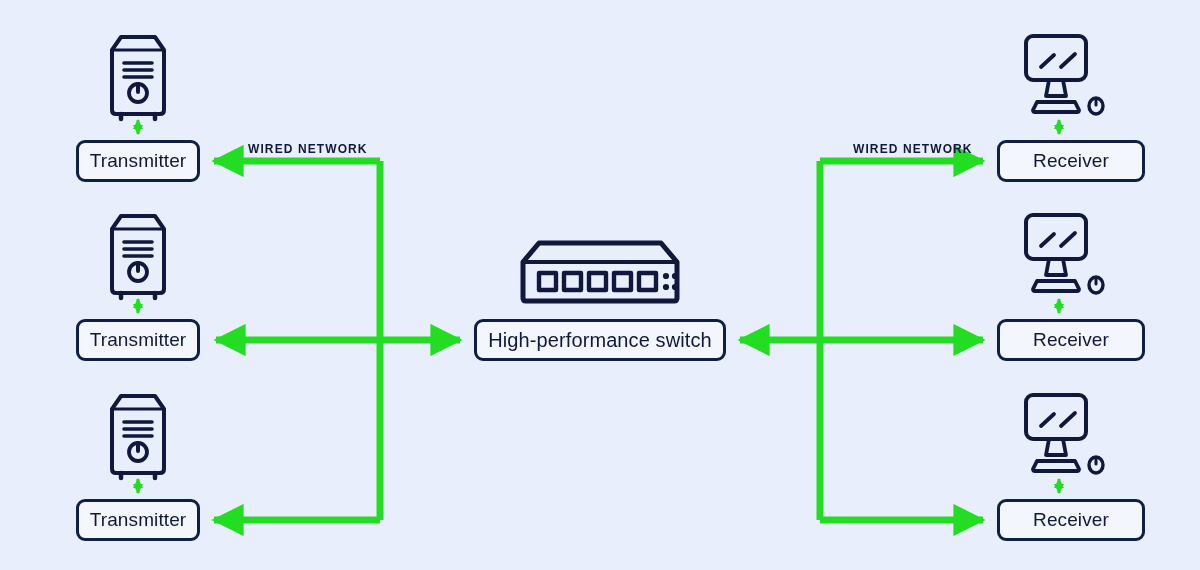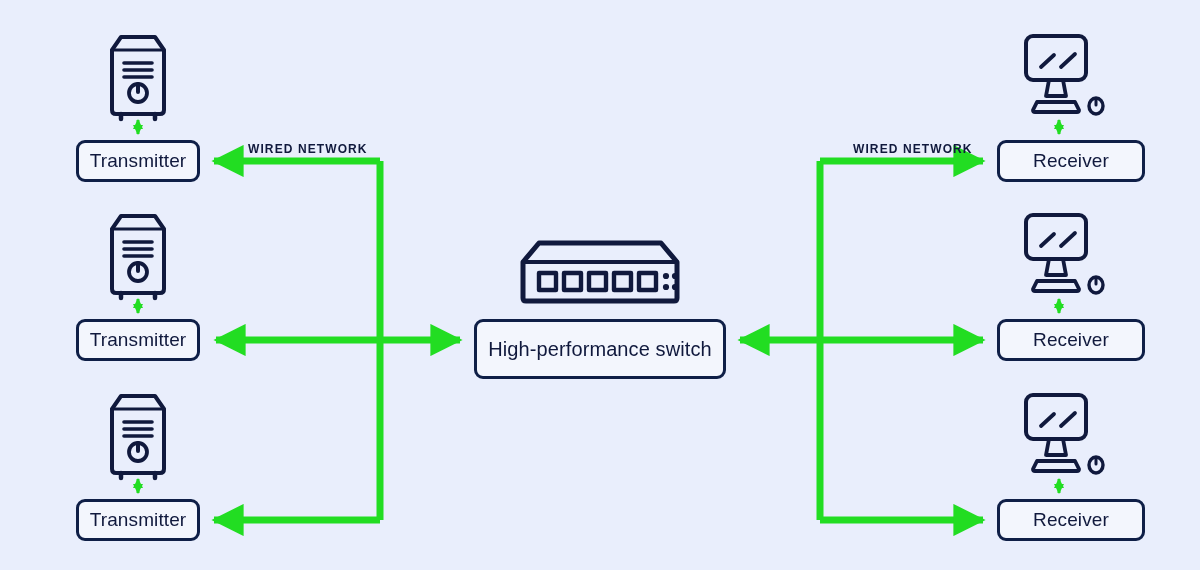--- a/index.html
+++ b/index.html
@@ -38,21 +38,21 @@
     justify-content: center;
     color: #10193d;
     font-family: "Liberation Sans", sans-serif;
     font-size: 19px;
     font-weight: 500;
     letter-spacing: 0.1px;
     white-space: nowrap;
   }
   .box-tx  { left: 76px;  width: 124px; height: 42px; }
   .box-rx  { left: 997px; width: 148px; height: 42px; }
-  .box-sw  { left: 474px; width: 252px; height: 60px; font-size: 20px; }
+  .box-sw  { left: 474px; width: 252px; height: 42px; font-size: 20px; }
   .row-top { top: 140px; }
   .row-mid { top: 319px; }
   .row-bot { top: 499px; }
 
   .icon-wrap {
     position: absolute;
   }
   .icon-tower { width: 62px; height: 92px; }
   .icon-desk  { width: 92px; height: 86px; }
   .icon-switch{ width: 166px; height: 72px; }

